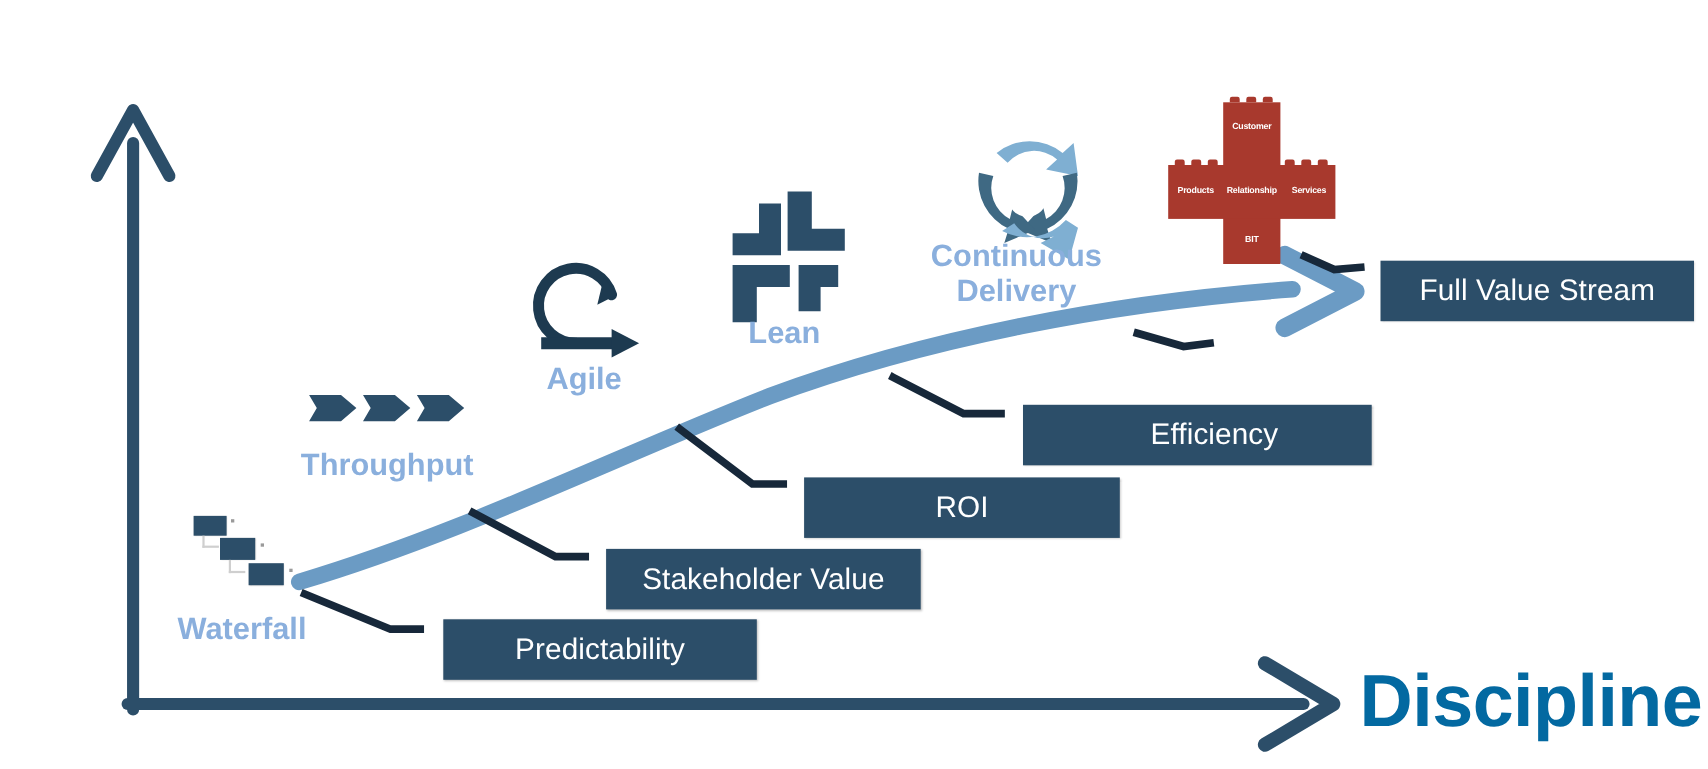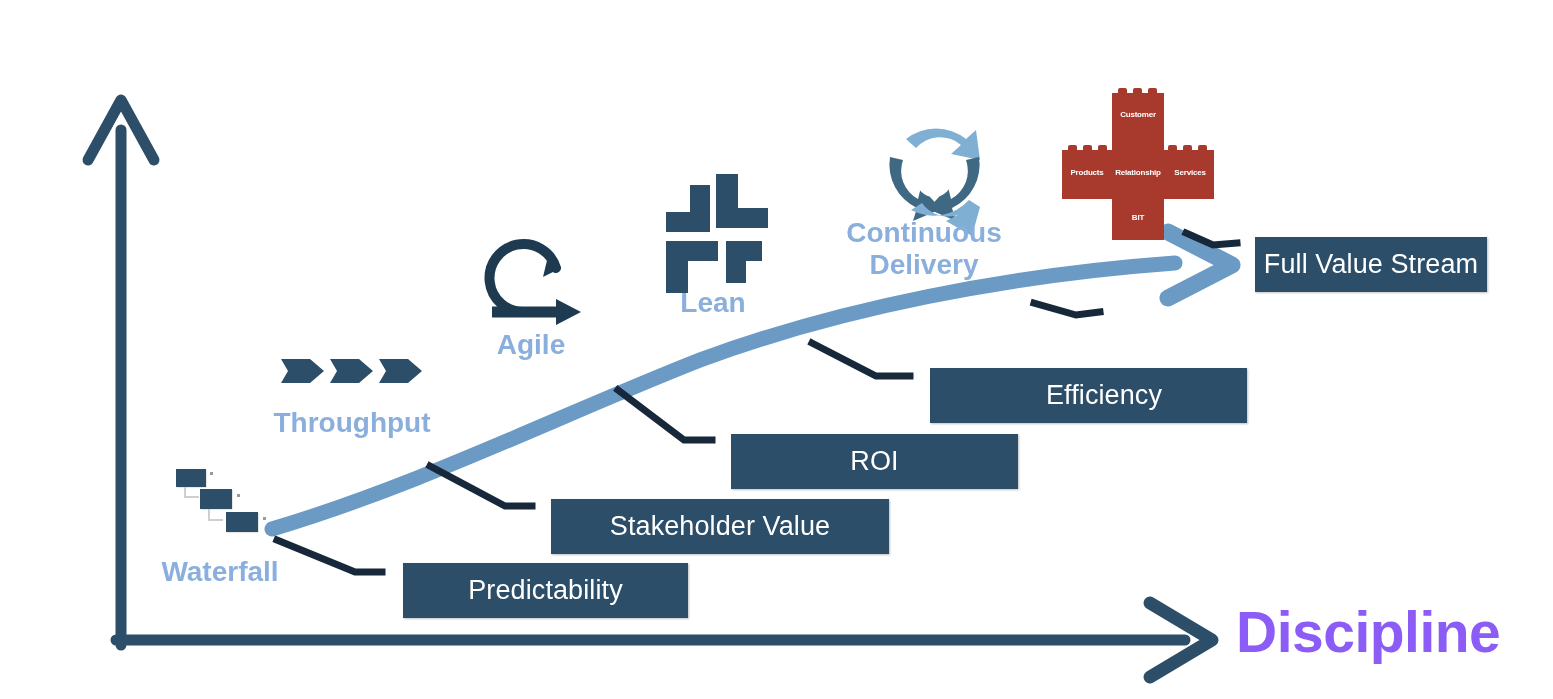--- a/index.html
+++ b/index.html
@@ -34,22 +34,22 @@
   }
   #integration-title {
     left: 12px;
     top: 10px;
     font-size: 57px;
     color: #2d5c80;
   }
   #discipline-title {
     left: 1236px;
     top: 604px;
-    font-size: 57px;
-    color: #8b5cf6;
+    font-size: 67px;
+    color: #0369a1;
   }
   .stage-label {
     position: absolute;
     font-weight: bold;
     font-size: 28px;
     color: #8aafdd;
     white-space: nowrap;
     text-align: center;
     line-height: 1.14;
   }
@@ -205,18 +205,18 @@
   <div class="stage-label" style="left:140px; top:556px; width:160px;">Waterfall</div>
   <div class="stage-label" style="left:272px; top:407px; width:160px;">Throughput</div>
   <div class="stage-label" style="left:456px; top:329px; width:150px;">Agile</div>
   <div class="stage-label" style="left:638px; top:287px; width:150px;">Lean</div>
   <div class="stage-label" style="left:844px; top:217px; width:160px;">
     <div>Continuous</div>
     <div>Delivery</div>
   </div>
 
   <div class="value-box" style="left:403px; top:563px; width:285px; height:55px;">Predictability</div>
-  <div class="value-box" style="left:551px; top:499px; width:338px; height:55px;">Stakeholder Value</div>
+  <div class="value-box" style="left:551px; top:499px; width:286px; height:55px;">Stakeholder Value</div>
   <div class="value-box" style="left:731px; top:434px; width:287px; height:55px;">ROI</div>
   <div class="value-box" style="left:930px; top:368px; width:286px; height:55px;padding-left:31px;">Efficiency</div>
-  <div class="value-box" style="left:1255px; top:237px; width:232px; height:55px;">Full Value Stream</div>
+  <div class="value-box" style="left:1255px; top:237px; width:285px; height:55px;">Full Value Stream</div>
 
 </div>
 
 </body></html>

